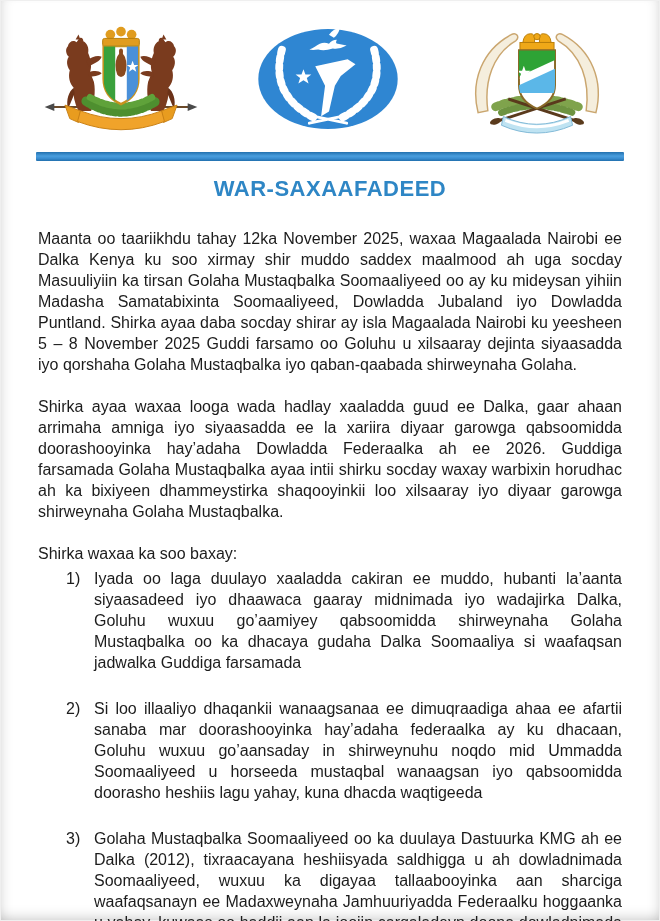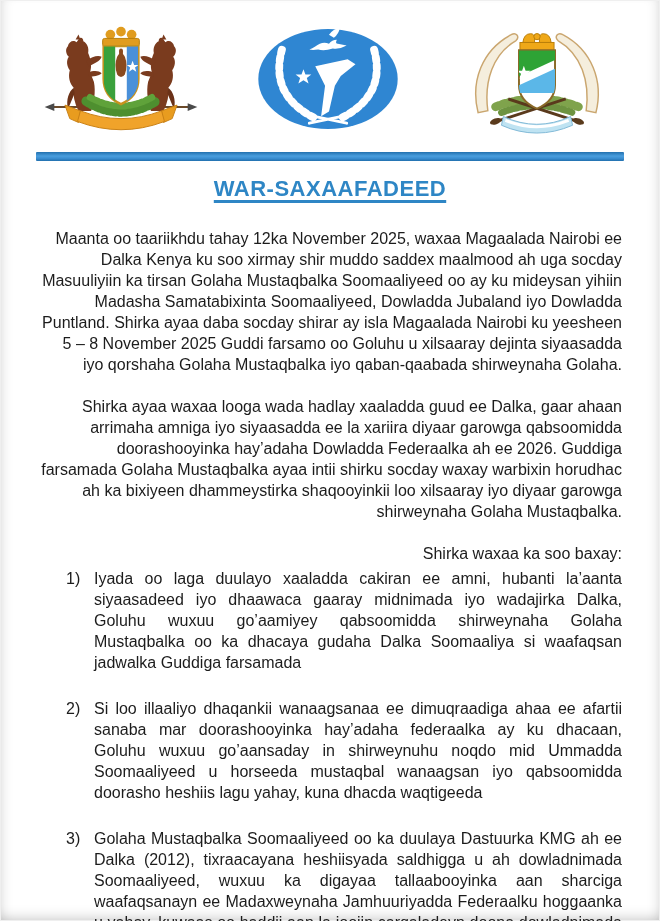--- a/index.html
+++ b/index.html
@@ -24,30 +24,29 @@
   .emblem{flex:0 0 auto;display:flex;align-items:center;justify-content:center;}
   .divider-bar{
     height:9px;margin:16px 36px 0 36px;border-radius:1px;
     background:linear-gradient(to bottom,#2270ae 0%,#4a9ede 45%,#3b8fd2 70%,#2270ae 100%);
   }
   .press-title{
     margin:15px 0 0 0;
     text-align:center;
     font-size:22px;font-weight:bold;letter-spacing:.5px;
     color:#2e86c5;
-    text-decoration:underline;
     text-decoration-thickness:2.5px;
     text-underline-offset:4px;
   }
   .content{
     padding:26px 38px 0 38px;
     font-size:16px;line-height:21px;
     text-align:justify;
   }
-  .content p{margin:0 0 21px 0;text-align:right;}
+  .content p{margin:0 0 21px 0;}
   .list-intro{margin:0 0 4px 0 !important;text-align:left;}
   .press-list{margin:0;padding:0 0 0 28px;}
   .list-item{display:flex;margin:0 0 25px 0;}
   .list-item:last-child{margin-bottom:0;}
   .item-number{flex:0 0 28px;}
   .item-text{flex:1;text-align:justify;}
 </style>
 </head>
 <body>
 
@@ -164,21 +163,21 @@
     <p>Maanta oo taariikhdu tahay 12ka November 2025, waxaa Magaalada Nairobi ee Dalka Kenya ku soo xirmay shir muddo saddex maalmood ah uga socday Masuuliyiin ka tirsan Golaha Mustaqbalka Soomaaliyeed oo ay ku mideysan yihiin Madasha Samatabixinta Soomaaliyeed, Dowladda Jubaland iyo Dowladda Puntland. Shirka ayaa daba socday shirar ay isla Magaalada Nairobi ku yeesheen 5 – 8 November 2025 Guddi farsamo oo Goluhu u xilsaaray dejinta siyaasadda iyo qorshaha Golaha Mustaqbalka iyo qaban-qaabada shirweynaha Golaha.</p>
 
     <p>Shirka ayaa waxaa looga wada hadlay xaaladda guud ee Dalka, gaar ahaan arrimaha amniga iyo siyaasadda ee la xariira diyaar garowga qabsoomidda doorashooyinka hay’adaha Dowladda Federaalka ah ee 2026. Guddiga farsamada Golaha Mustaqbalka ayaa intii shirku socday waxay warbixin horudhac ah ka bixiyeen dhammeystirka shaqooyinkii loo xilsaaray iyo diyaar garowga shirweynaha Golaha Mustaqbalka.</p>
 
     <p class="list-intro">Shirka waxaa ka soo baxay:</p>
 
     <div class="press-list">
 
       <div class="list-item">
         <span class="item-number">1)</span>
-        <span class="item-text">Iyada oo laga duulayo xaaladda cakiran ee amni, hubanti la’aanta siyaasadeed iyo dhaawaca gaaray midnimada iyo wadajirka Dalka, Goluhu wuxuu go’aamiyey qabsoomidda shirweynaha Golaha Mustaqbalka oo ka dhacaya gudaha Dalka Soomaaliya si waafaqsan jadwalka Guddiga farsamada</span>
+        <span class="item-text">Iyada oo laga duulayo xaaladda cakiran ee muddo, hubanti la’aanta siyaasadeed iyo dhaawaca gaaray midnimada iyo wadajirka Dalka, Goluhu wuxuu go’aamiyey qabsoomidda shirweynaha Golaha Mustaqbalka oo ka dhacaya gudaha Dalka Soomaaliya si waafaqsan jadwalka Guddiga farsamada</span>
       </div>
 
       <div class="list-item">
         <span class="item-number">2)</span>
         <span class="item-text">Si loo illaaliyo dhaqankii wanaagsanaa ee dimuqraadiga ahaa ee afartii sanaba mar doorashooyinka hay’adaha federaalka ay ku dhacaan, Goluhu wuxuu go’aansaday in shirweynuhu noqdo mid Ummadda Soomaaliyeed u horseeda mustaqbal wanaagsan iyo qabsoomidda doorasho heshiis lagu yahay, kuna dhacda waqtigeeda</span>
       </div>
 
       <div class="list-item">
         <span class="item-number">3)</span>
         <span class="item-text">Golaha Mustaqbalka Soomaaliyeed oo ka duulaya Dastuurka KMG ah ee Dalka (2012), tixraacayana heshiisyada saldhigga u ah dowladnimada Soomaaliyeed, wuxuu ka digayaa tallaabooyinka aan sharciga waafaqsanayn ee Madaxweynaha Jamhuuriyadda Federaalku hoggaanka u yahay, kuwaas oo haddii aan la joojin carqaladeyn doona dowladnimada iyo hannaanka federaalka ah.</span>

